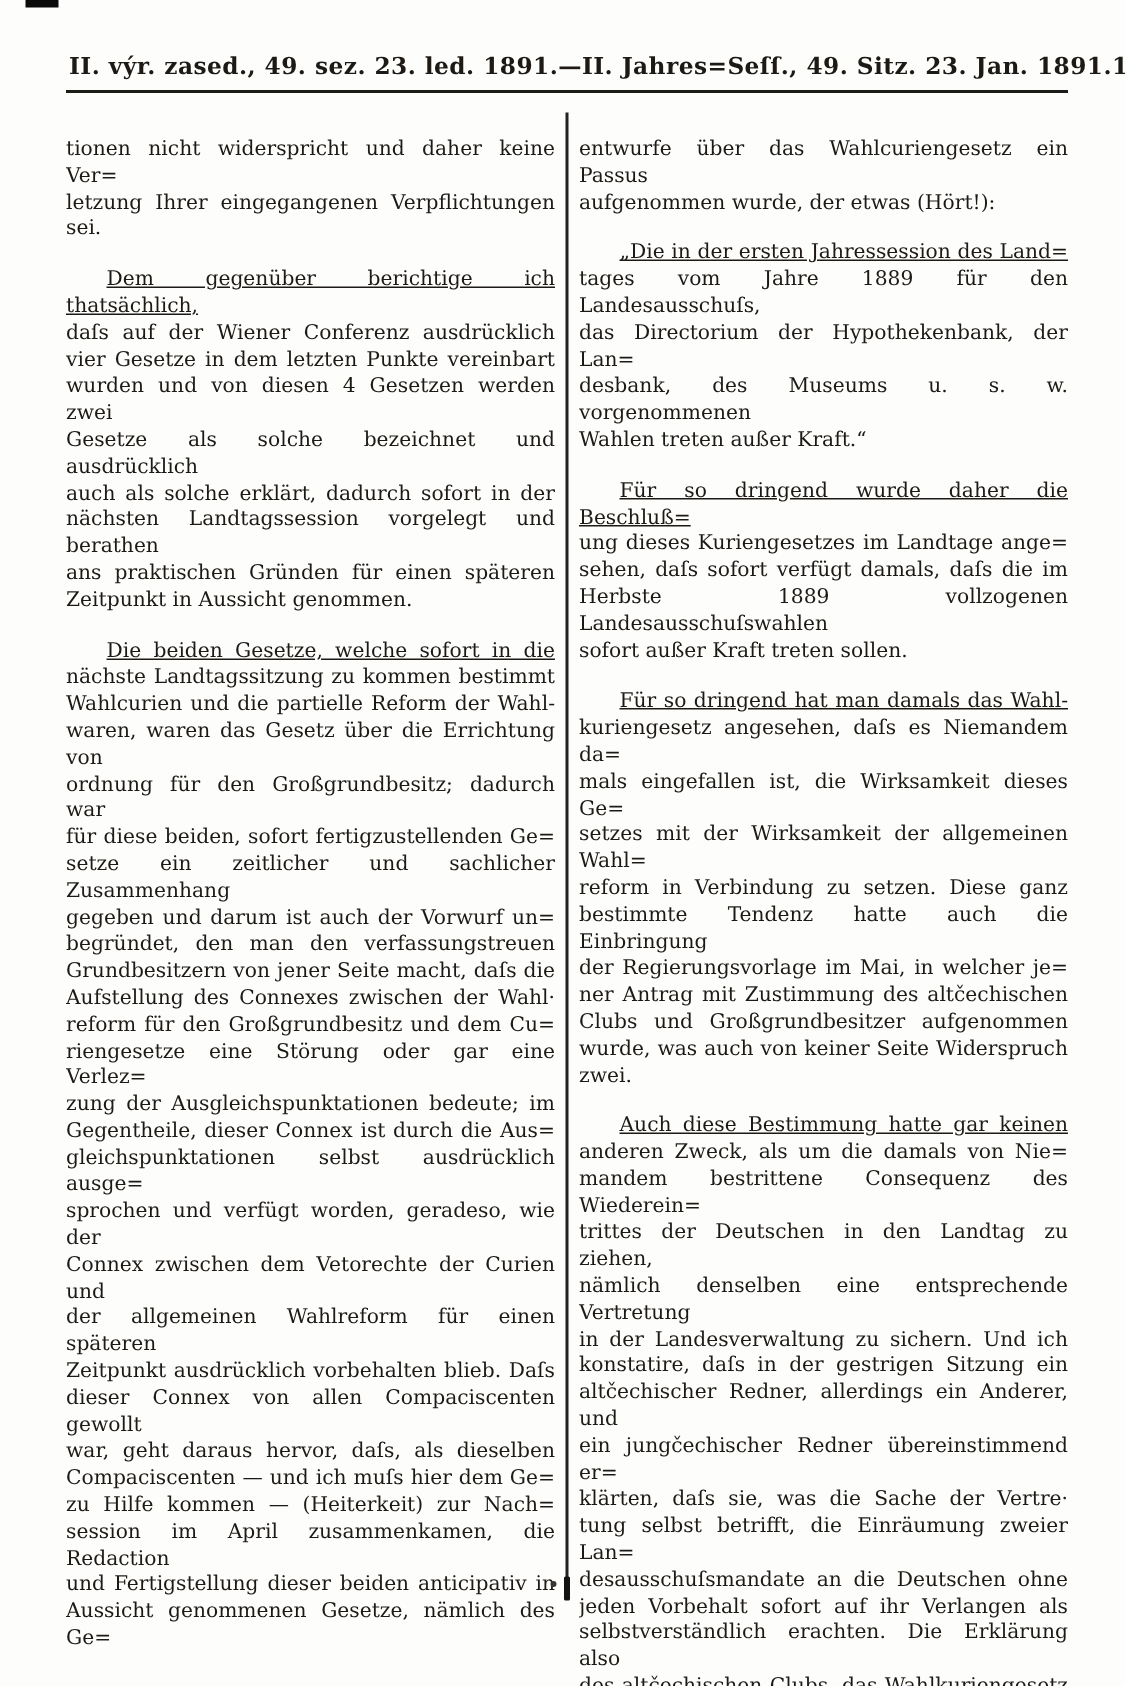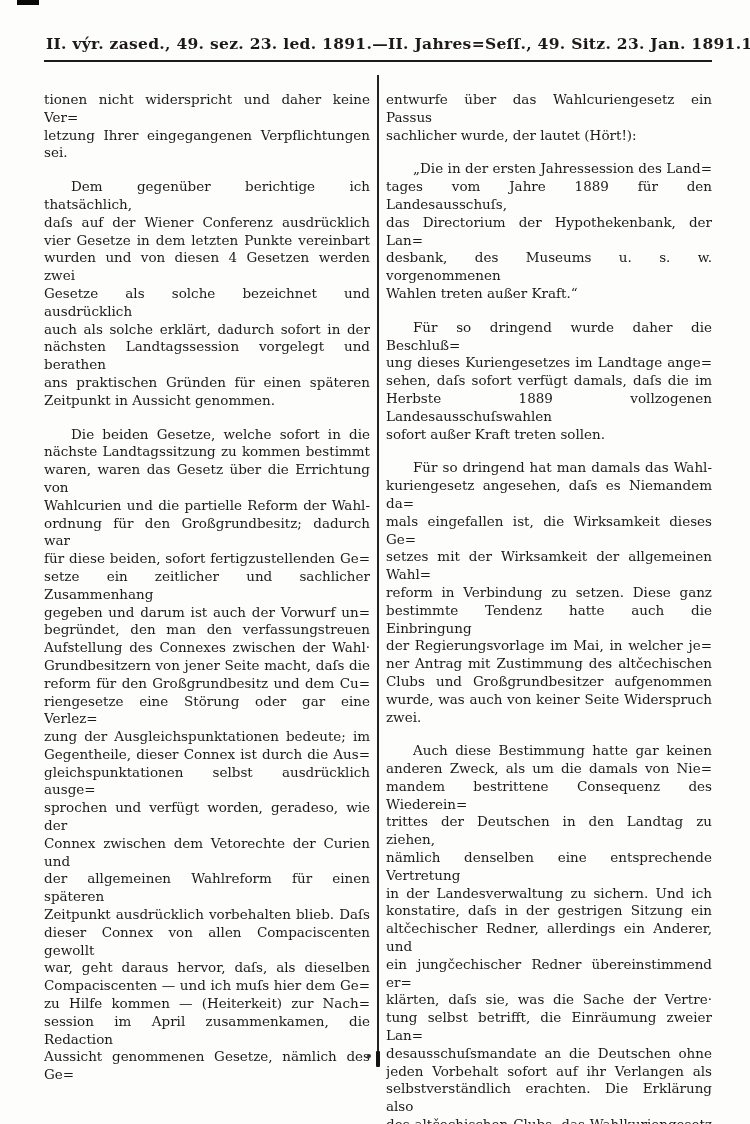--- a/index.html
+++ b/index.html
@@ -56,21 +56,21 @@
     width: 4px; height: 4px; background: #3a3733; border-radius: 50%;
   }
   .par { margin: 16px 0 3px 0; }
   .line {
     text-align: justify;
     text-align-last: justify;
     white-space: normal;
     overflow: hidden;
   }
   .line.last { text-align-last: left; }
-  .par.indent .line:first-child { text-indent: 27px; }
+  .par.indent .line:first-child { text-indent: 27px; text-decoration: underline; }
 </style>
 </head>
 <body>
 
 <div class="page">
   <div class="corner-mark"></div>
 
   <header class="header">
     <span class="h-seg">II. výr. zased., 49. sez. 23. led. 1891.</span>
     <span class="h-seg">—</span>
@@ -93,53 +93,54 @@
           <div class="line">wurden und von diesen 4 Gesetzen werden zwei</div>
           <div class="line">Gesetze als solche bezeichnet und ausdrücklich</div>
           <div class="line">auch als solche erklärt, dadurch sofort in der</div>
           <div class="line">nächsten Landtagssession vorgelegt und berathen</div>
           <div class="line">ans praktischen Gründen für einen späteren</div>
           <div class="line last">Zeitpunkt in Aussicht genommen.</div>
         </div>
         <div class="par indent">
           <div class="line">Die beiden Gesetze, welche sofort in die</div>
           <div class="line">nächste Landtagssitzung zu kommen bestimmt</div>
+          <div class="line">Wahlcurien und die partielle Reform der Wahl-</div>
           <div class="line">waren, waren das Gesetz über die Errichtung von</div>
-          <div class="line">Wahlcurien und die partielle Reform der Wahl-</div>
           <div class="line">ordnung für den Großgrundbesitz; dadurch war</div>
           <div class="line">für diese beiden, sofort fertigzustellenden Ge=</div>
           <div class="line">setze ein zeitlicher und sachlicher Zusammenhang</div>
           <div class="line">gegeben und darum ist auch der Vorwurf un=</div>
           <div class="line">begründet, den man den verfassungstreuen</div>
+          <div class="line">Grundbesitzern von jener Seite macht, daſs die</div>
           <div class="line">Aufstellung des Connexes zwischen der Wahl·</div>
-          <div class="line">Grundbesitzern von jener Seite macht, daſs die</div>
           <div class="line">reform für den Großgrundbesitz und dem Cu=</div>
           <div class="line">riengesetze eine Störung oder gar eine Verlez=</div>
           <div class="line">zung der Ausgleichspunktationen bedeute; im</div>
           <div class="line">Gegentheile, dieser Connex ist durch die Aus=</div>
           <div class="line">gleichspunktationen selbst ausdrücklich ausge=</div>
           <div class="line">sprochen und verfügt worden, geradeso, wie der</div>
           <div class="line">Connex zwischen dem Vetorechte der Curien und</div>
           <div class="line">der allgemeinen Wahlreform für einen späteren</div>
           <div class="line">Zeitpunkt ausdrücklich vorbehalten blieb. Daſs</div>
           <div class="line">dieser Connex von allen Compaciscenten gewollt</div>
           <div class="line">war, geht daraus hervor, daſs, als dieselben</div>
           <div class="line">Compaciscenten — und ich muſs hier dem Ge=</div>
           <div class="line">zu Hilfe kommen — (Heiterkeit) zur Nach=</div>
           <div class="line">session im April zusammenkamen, die Redaction</div>
+          <div class="line">und Fertigstellung dieser beiden anticipativ in</div>
           <div class="line">Aussicht genommenen Gesetze, nämlich des Ge=</div>
         </div>
       </section>
     <div class="divider-wrap">
       <div class="divider-line"></div>
     </div>
     <section id="col-right" class="col">
         <div class="par">
           <div class="line">entwurfe über das Wahlcuriengesetz ein Passus</div>
-          <div class="line last">sachlicher wurde, der lautet (Hört!):</div>
+          <div class="line last">aufgenommen wurde, der etwas (Hört!):</div>
         </div>
         <div class="par indent">
           <div class="line">„Die in der ersten Jahressession des Land=</div>
           <div class="line">tages vom Jahre 1889 für den Landesausschuſs,</div>
           <div class="line">das Directorium der Hypothekenbank, der Lan=</div>
           <div class="line">desbank, des Museums u. s. w. vorgenommenen</div>
           <div class="line last">Wahlen treten außer Kraft.“</div>
         </div>
         <div class="par indent">
           <div class="line">Für so dringend wurde daher die Beschluß=</div>

